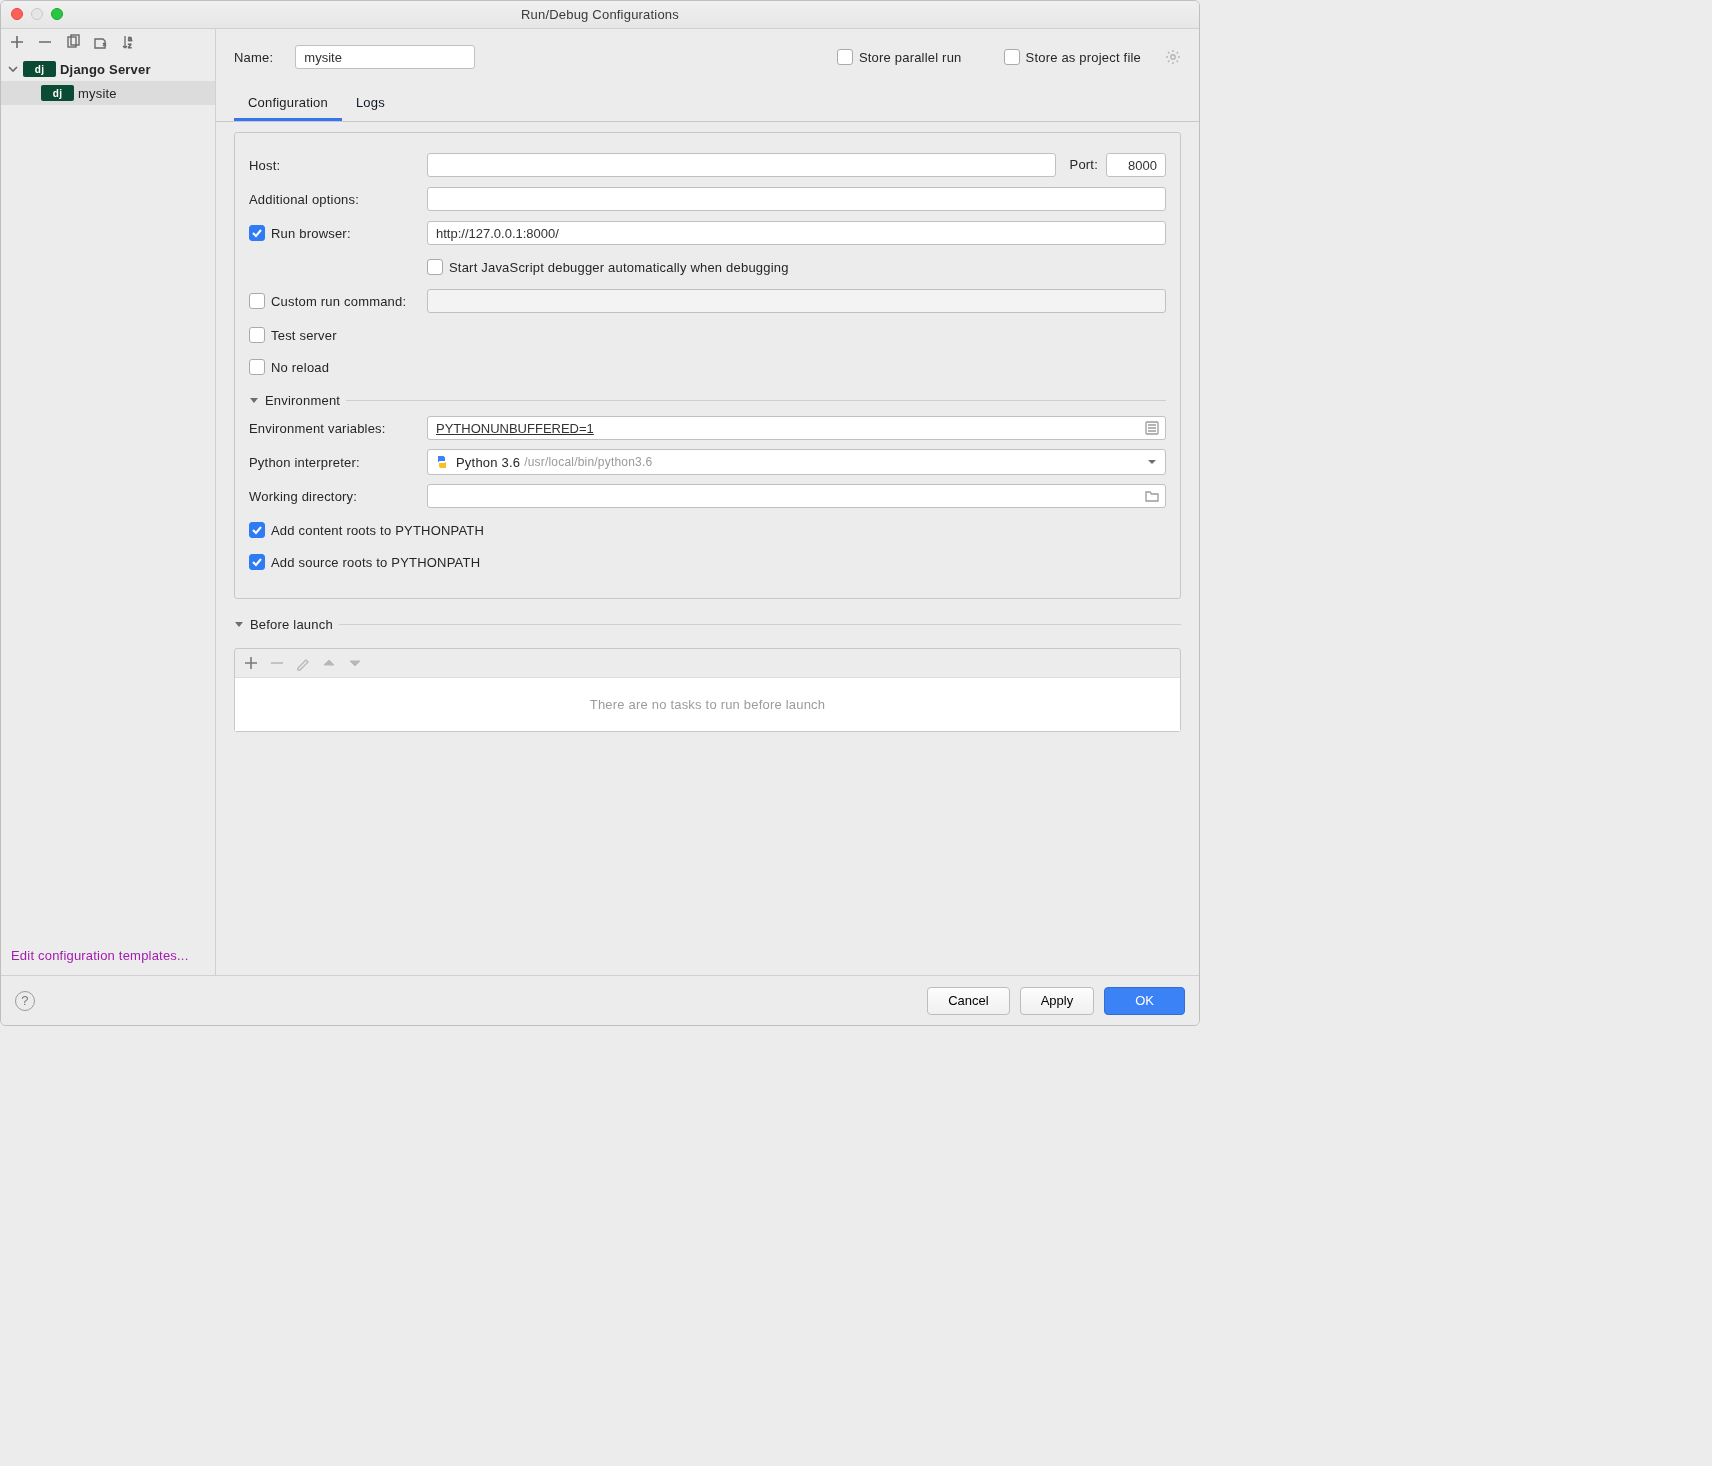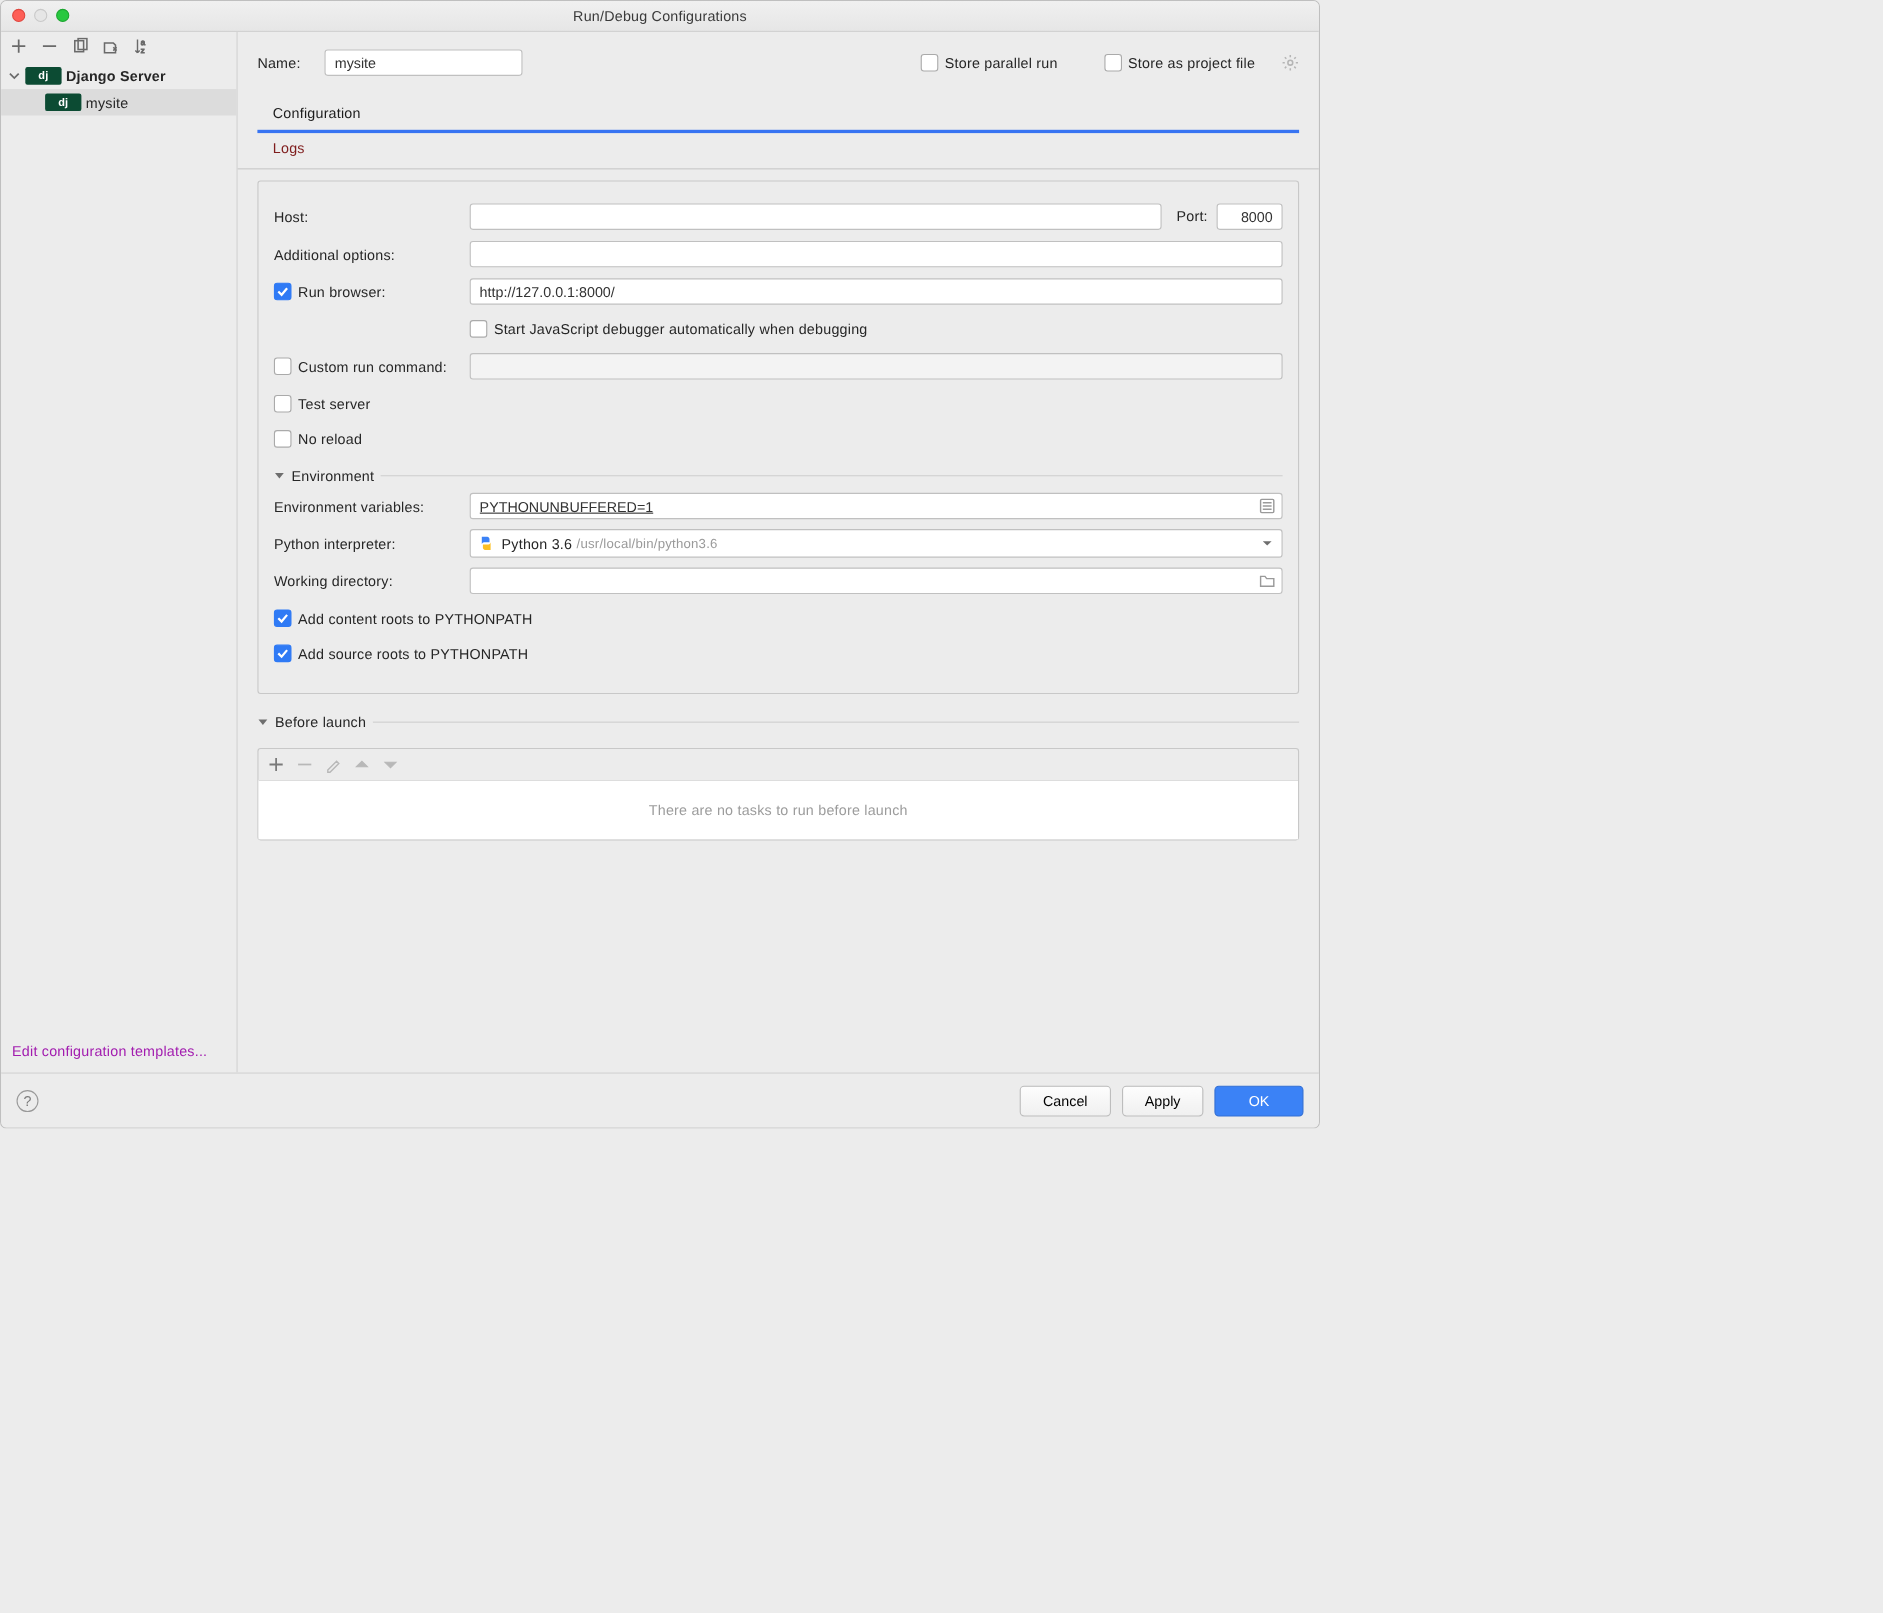--- a/index.html
+++ b/index.html
@@ -52,22 +52,22 @@
     font-size:13px; color:#333;
   }
   .name-input { width:180px; }
   .spacer { flex:1; }
   .chk { display:flex; align-items:center; gap:6px; }
   .chkbox { width:16px; height:16px; border:1px solid #aaa; border-radius:3px; background:#fff; display:inline-flex; align-items:center; justify-content:center;}
   .chkbox.checked { background:#2f7af5; border-color:#2f7af5; }
   .chkbox.checked svg { stroke:#fff; }
   .gear { width:16px; height:16px; fill:#b5b5b5; margin-left:6px; }
 
-  .tabs { display:flex; border-bottom:1px solid #c8c8c8; padding:0 18px; margin-top:10px;flex-direction:column;}
-  .tab { padding:6px 14px 8px; font-size:13px; color:#7f1d1d; cursor:pointer; border-bottom:3px solid transparent; }
+  .tabs { display:flex; border-bottom:1px solid #c8c8c8; padding:0 18px; margin-top:10px;}
+  .tab { padding:6px 14px 8px; font-size:13px; color:#0f172a; cursor:pointer; border-bottom:3px solid transparent; }
   .tab.active { color:#1d1d1d; border-bottom-color:#3874f2; }
 
   .panel { flex:1; overflow-y:auto; padding:10px 18px 14px; display:flex; flex-direction:column; }
   .config-box { border:1px solid #c8c8c8; border-radius:3px; padding:12px 14px 16px; background:#ececec;}
   .form-row { display:flex; align-items:center; margin:6px 0; min-height:28px; }
   .form-row > .lbl { width:178px; }
   .fill-input { flex:1; }
   .port-lbl { margin:0 8px 2px 14px; }
   .port-input { width:60px; text-align:right; }
   .disabled-input { background:#f3f3f3; color:#aaa; }

